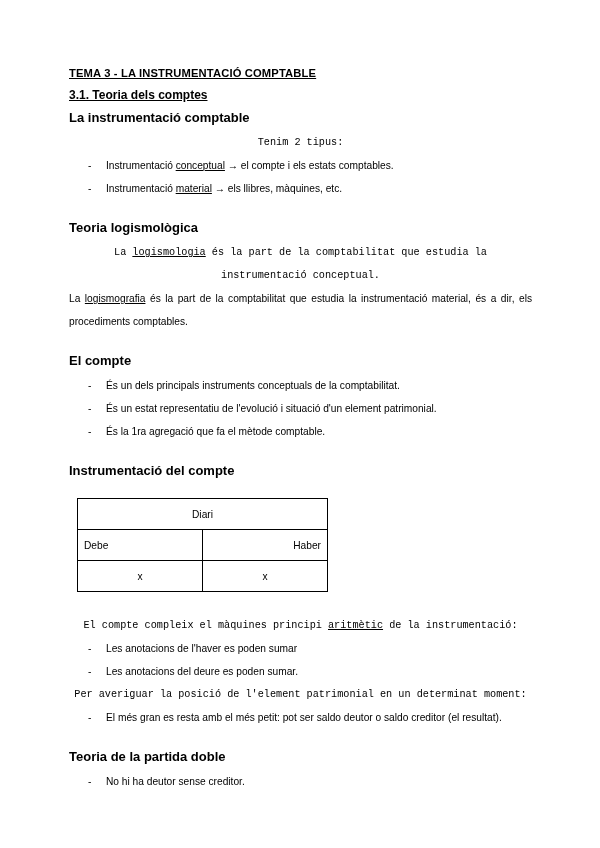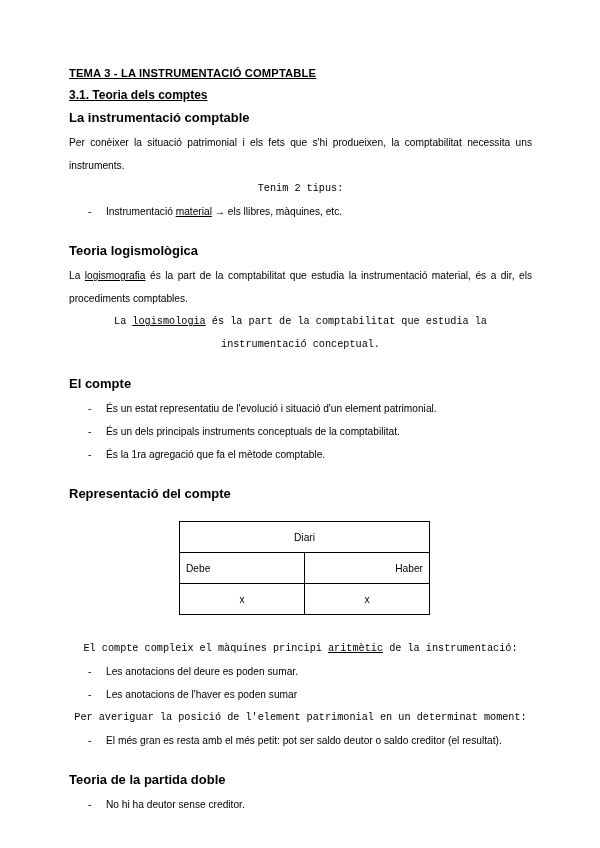--- a/index.html
+++ b/index.html
@@ -78,21 +78,21 @@
     content: "-";
     position: absolute;
     left: 19px;
     top: 0;
   }
   .u { text-decoration: underline; }
 
   .table-wrap {
     margin: 21px 0 0 0;
     display: flex;
-    justify-content: center;
+    justify-content: flex-start;
   }
   table.diari {
     border-collapse: collapse;
     width: 251px;
     margin-left: 8px;
     table-layout: fixed;
   }
   table.diari td {
     border: 1px solid #000000;
     font-size: 10.2px;
@@ -111,43 +111,43 @@
 <body>
 
 <div class="page">
 
   <h1 class="doc-title">TEMA 3 - LA INSTRUMENTACIÓ COMPTABLE</h1>
 
   <h2 class="sub-title">3.1. Teoria dels comptes</h2>
 
   <h3 class="heading">La instrumentació comptable</h3>
 
-  <p class="para">Per conèixer la situació patrimonial i els fets que s'hi produeixen, la comptabilitat necessita uns instruments.</p>
 
   <p class="para nojust">Tenim 2 tipus:</p>
 
   <ul class="dashlist">
+    <li class="nojust"><span>Instrumentació </span><span class="u">conceptual</span><span> → el compte i els estats comptables.</span></li>
     <li class="nojust"><span>Instrumentació </span><span class="u">material</span><span> → els llibres, màquines, etc.</span></li>
   </ul>
 
   <h3 class="heading spaced">Teoria logismològica</h3>
 
+  <p class="para nojust"><span>La </span><span class="u">logismologia</span><span> és la part de la comptabilitat que estudia la instrumentació conceptual.</span></p>
+
   <p class="para"><span>La </span><span class="u">logismografia</span><span> és la part de la comptabilitat que estudia la instrumentació material, és a dir, els procediments comptables.</span></p>
-
-  <p class="para nojust"><span>La </span><span class="u">logismologia</span><span> és la part de la comptabilitat que estudia la instrumentació conceptual.</span></p>
 
   <h3 class="heading spaced">El compte</h3>
 
   <ul class="dashlist">
+    <li class="nojust">És un dels principals instruments conceptuals de la comptabilitat.</li>
     <li class="nojust">És un estat representatiu de l'evolució i situació d'un element patrimonial.</li>
-    <li class="nojust">És un dels principals instruments conceptuals de la comptabilitat.</li>
     <li class="nojust">És la 1ra agregació que fa el mètode comptable.</li>
   </ul>
 
-  <h3 class="heading spaced">Representació del compte</h3>
+  <h3 class="heading spaced">Instrumentació del compte</h3>
 
   <div class="table-wrap">
     <table class="diari">
       <tbody>
         <tr>
           <td class="hdr-full" colspan="2">Diari</td>
         </tr>
         <tr>
           <td class="c-left">Debe</td>
           <td class="c-right">Haber</td>
@@ -156,22 +156,22 @@
           <td class="c-center">x</td>
           <td class="c-center">x</td>
         </tr>
       </tbody>
     </table>
   </div>
 
   <p class="para nojust after-table"><span>El compte compleix el màquines principi </span><span class="u">aritmètic</span><span> de la instrumentació:</span></p>
 
   <ul class="dashlist">
+    <li class="nojust">Les anotacions de l'haver es poden sumar</li>
     <li class="nojust">Les anotacions del deure es poden sumar.</li>
-    <li class="nojust">Les anotacions de l'haver es poden sumar</li>
   </ul>
 
   <p class="para nojust">Per averiguar la posició de l'element patrimonial en un determinat moment:</p>
 
   <ul class="dashlist">
     <li>El més gran es resta amb el més petit: pot ser saldo deutor o saldo creditor (el resultat).</li>
   </ul>
 
   <h3 class="heading spaced">Teoria de la partida doble</h3>
 

